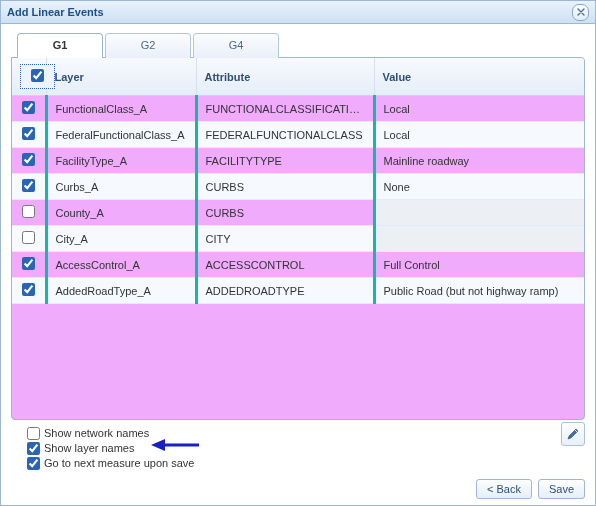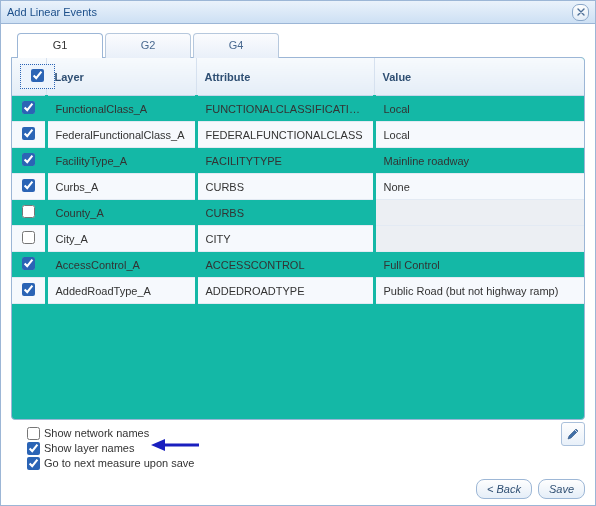--- a/index.html
+++ b/index.html
@@ -23,21 +23,21 @@
     height: 22px;
     background: linear-gradient(#eaf2fb, #cde0f4);
     border-bottom: 1px solid #9cb6d6;
     display: flex;
     align-items: center;
     padding: 0 6px;
   }
   .titlebar .title {
     flex: 1;
     color: #1c4f8a;
-    font-weight: normal;
+    font-weight: bold;
   }
   .close-btn {
     width: 15px;
     height: 15px;
     border: 1px solid #8aa7c9;
     border-radius: 7px;
     background: linear-gradient(#fdfdfd, #e3edf8);
     display: flex; align-items: center; justify-content: center;
     cursor: pointer;
   }
@@ -67,30 +67,30 @@
     border-radius: 4px 4px 0 0;
     background: linear-gradient(#fbfcfe, #e9f0f9);
     color: #4a6a90;
     cursor: pointer;
     position: relative;
     top: 1px;
   }
   .tab.active {
     background: #fff;
     color: #333;
-    font-weight: normal;
+    font-weight: bold;
     border-color: #9cb6d6;
     top: 1px;
     padding-bottom: 7px;
   }
 
   .tabpanel {
     flex: 1;
     border: 1px solid #9cb6d6;
-    background: #14b8a6;
+    background: #f0abfc;
     border-radius: 0 4px 4px 4px;
     margin-top: 0;
     overflow: hidden;
     display: flex;
     flex-direction: column;
     align-items: center;
   }
 
   table.grid {
     width: 100%;
@@ -166,27 +166,26 @@
   }
 
   .button-bar {
     display: flex;
     justify-content: flex-end;
     gap: 6px;
     padding: 8px 0 0 0;
   }
   .btn {
     border: 1px solid #9db7d6;
-    border-radius: 8px;
+    border-radius: 3px;
     background: linear-gradient(#fefefe, #e5eef8);
     color: #2f4f73;
     padding: 3px 10px;
     font-size: 11px;
     cursor: pointer;
-    font-style: italic;
   }
 </style>
 </head>
 <body>
 
 <div class="window">
 
   <div class="titlebar">
     <span class="title">Add Linear Events</span>
     <div class="close-btn">

